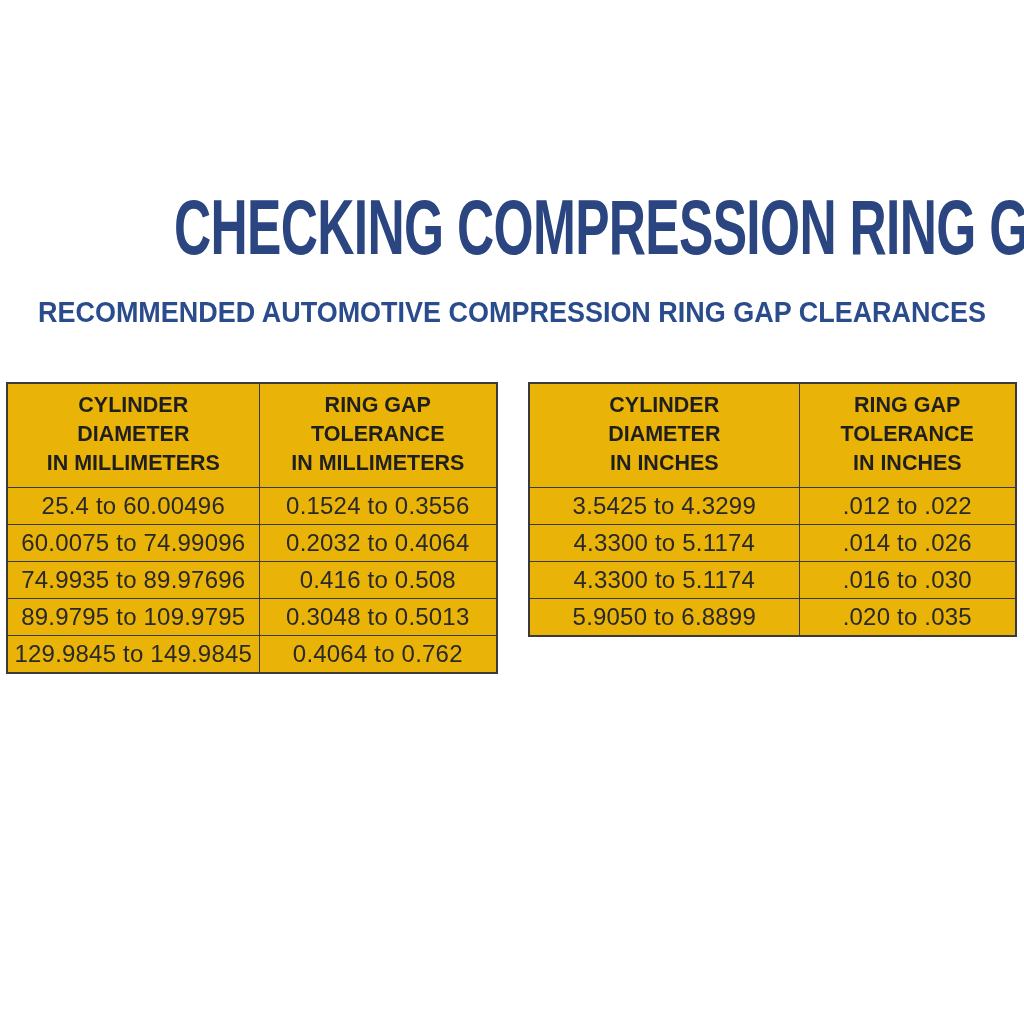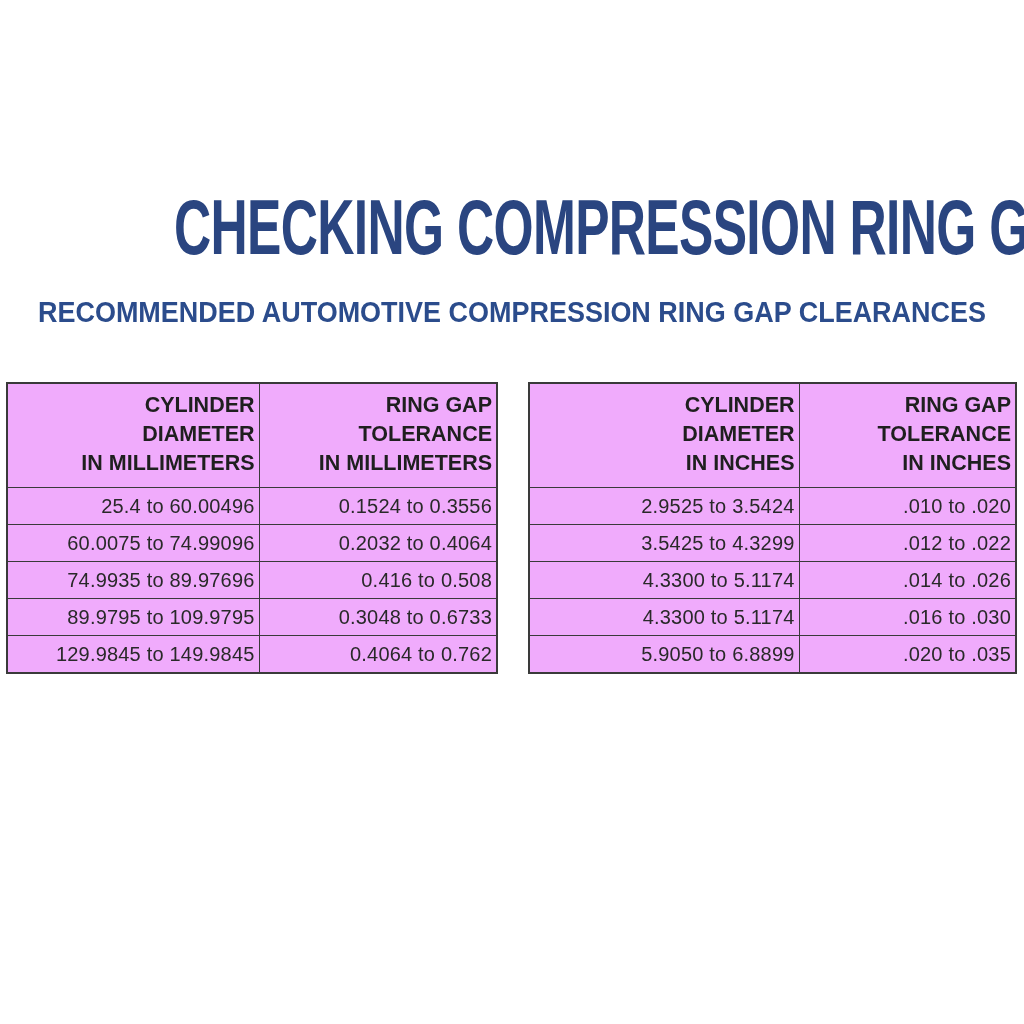--- a/index.html
+++ b/index.html
@@ -64,35 +64,35 @@
   }
   table.spec-table.inch {
     left: 528px;
     width: 489px;
   }
   table.spec-table.mm  th.col-a, table.spec-table.mm  td.col-a { width: 49.5%; }
   table.spec-table.inch th.col-a, table.spec-table.inch td.col-a { width: 53.5%; }
   .spec-table th,
   .spec-table td {
     border: 1.6px solid #3a3a3a;
-    text-align: right;
+    text-align: center;
     vertical-align: middle;
-    background: #f0abfc;
+    background: #eab308;
   }
   .spec-table th {
     padding: 7px 4px 9px 4px;
     font-size: 21.5px;
     font-weight: 700;
     line-height: 29px;
     color: #1f1f1f;
   }
   .spec-table td {
     height: 36px;
     padding: 0 4px;
-    font-size: 20px;
+    font-size: 24px;
     font-weight: 400;
     color: #292929;
     letter-spacing: 0.2px;
   }
 </style>
 </head>
 <body>
 
 <div class="page">
 
@@ -123,21 +123,21 @@
       <tr>
         <td class="col-a">60.0075 to 74.99096</td>
         <td>0.2032 to 0.4064</td>
       </tr>
       <tr>
         <td class="col-a">74.9935 to 89.97696</td>
         <td>0.416 to 0.508</td>
       </tr>
       <tr>
         <td class="col-a">89.9795 to 109.9795</td>
-        <td>0.3048 to 0.6733</td>
+        <td>0.3048 to 0.5013</td>
       </tr>
       <tr>
         <td class="col-a">129.9845 to 149.9845</td>
         <td>0.4064 to 0.762</td>
       </tr>
     </tbody>
   </table>
 
   <table class="spec-table inch">
     <thead>
@@ -149,24 +149,20 @@
         </th>
         <th>
           <div>RING GAP</div>
           <div>TOLERANCE</div>
           <div>IN INCHES</div>
         </th>
       </tr>
     </thead>
     <tbody>
       <tr>
-        <td class="col-a">2.9525 to 3.5424</td>
-        <td>.010 to .020</td>
-      </tr>
-      <tr>
         <td class="col-a">3.5425 to 4.3299</td>
         <td>.012 to .022</td>
       </tr>
       <tr>
         <td class="col-a">4.3300 to 5.1174</td>
         <td>.014 to .026</td>
       </tr>
       <tr>
         <td class="col-a">4.3300 to 5.1174</td>
         <td>.016 to .030</td>

